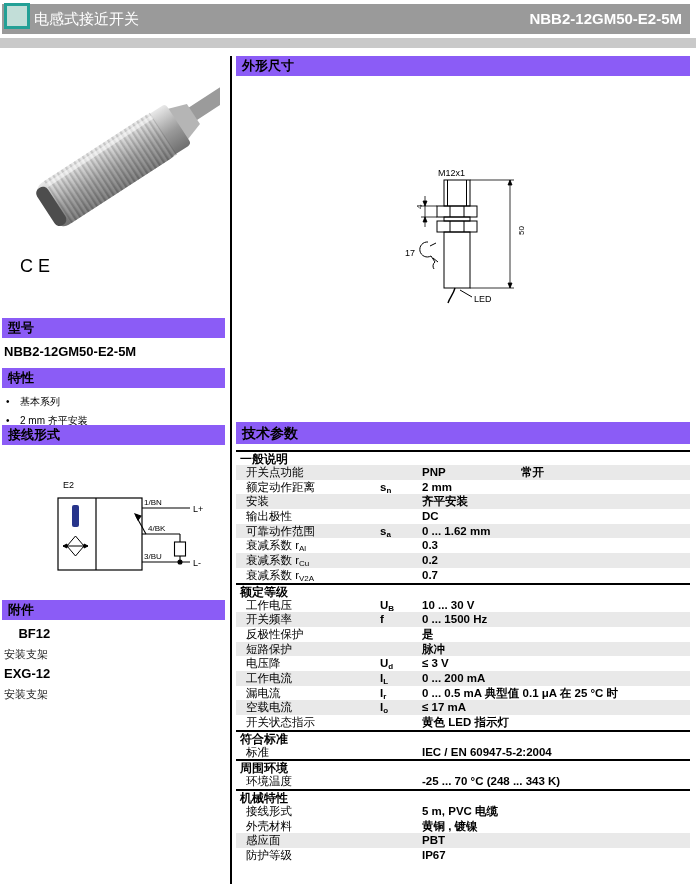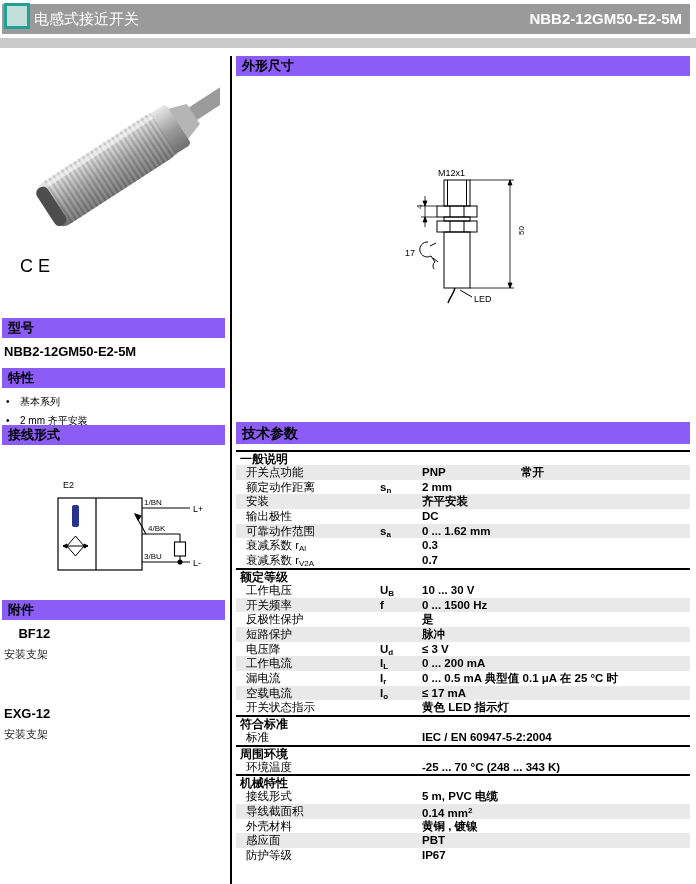--- a/index.html
+++ b/index.html
@@ -110,21 +110,21 @@
   <text x="108" y="57" font-size="8">4/BK</text>
   <text x="104" y="85" font-size="8">3/BU</text>
   <text x="153" y="38" font-size="9">L+</text>
   <text x="153" y="92" font-size="9">L-</text>
 </svg>
 
 <div class="abs secbar lbar" style="top:600px">附件</div>
 <div class="abs" style="left:4px;top:624px" id="accessories-list">
     <div class="boldtxt" style="line-height: 20px; text-align: right;">BF12</div>
     <div class="plaintxt" style="line-height: 20px;">安装支架</div>
-    <div class="boldtxt" style="line-height: 20px; margin-top: 40px;">EXG-12</div>
+    <div class="boldtxt" style="line-height: 20px;">EXG-12</div>
     <div class="plaintxt" style="line-height: 20px;">安装支架</div>
   </div>
 
 <div class="abs secbar rbar" style="top:56px">外形尺寸</div>
 
 <svg class="abs" style="left:392px;top:150px" width="155" height="160" viewBox="0 0 155 160">
   <g stroke="#000" stroke-width="1" fill="none">
     <rect x="52" y="30" width="26" height="26"></rect>
     <line x1="55.5" y1="30" x2="55.5" y2="56"></line>
       <line x1="74.5" y1="30" x2="74.5" y2="56"></line>
@@ -191,20 +191,24 @@
     </div>
     <div class="trow shade">
       <span class="lab">可靠动作范围</span>
       <span class="sym">s<sub>a</sub></span>
       <span class="val">0 ... 1.62 mm</span>
     </div>
     <div class="trow">
       <span class="lab">衰减系数 r<sub>Al</sub></span>
       <span class="val">0.3</span>
     </div>
+    <div class="trow shade">
+      <span class="lab">衰减系数 r<sub>Cu</sub></span>
+      <span class="val">0.2</span>
+    </div>
     <div class="trow">
       <span class="lab">衰减系数 r<sub>V2A</sub></span>
       <span class="val">0.7</span>
     </div>
     <div class="ghead">额定等级</div>
     <div class="trow">
       <span class="lab">工作电压</span>
       <span class="sym">U<sub>B</sub></span>
       <span class="val">10 ... 30 V</span>
     </div>
@@ -253,24 +257,20 @@
     <div class="ghead">周围环境</div>
     <div class="trow">
       <span class="lab">环境温度</span>
       <span class="val">-25 ... 70 °C (248 ... 343 K)</span>
     </div>
     <div class="ghead">机械特性</div>
     <div class="trow">
       <span class="lab">接线形式</span>
       <span class="val">5 m, PVC 电缆</span>
     </div>
-    <div class="trow shade">
-      <span class="lab">导线截面积</span>
-      <span class="val">0.14 mm<sup>2</sup></span>
-    </div>
     <div class="trow">
       <span class="lab">外壳材料</span>
       <span class="val">黄铜 , 镀镍</span>
     </div>
     <div class="trow shade">
       <span class="lab">感应面</span>
       <span class="val">PBT</span>
     </div>
     <div class="trow">
       <span class="lab">防护等级</span>

